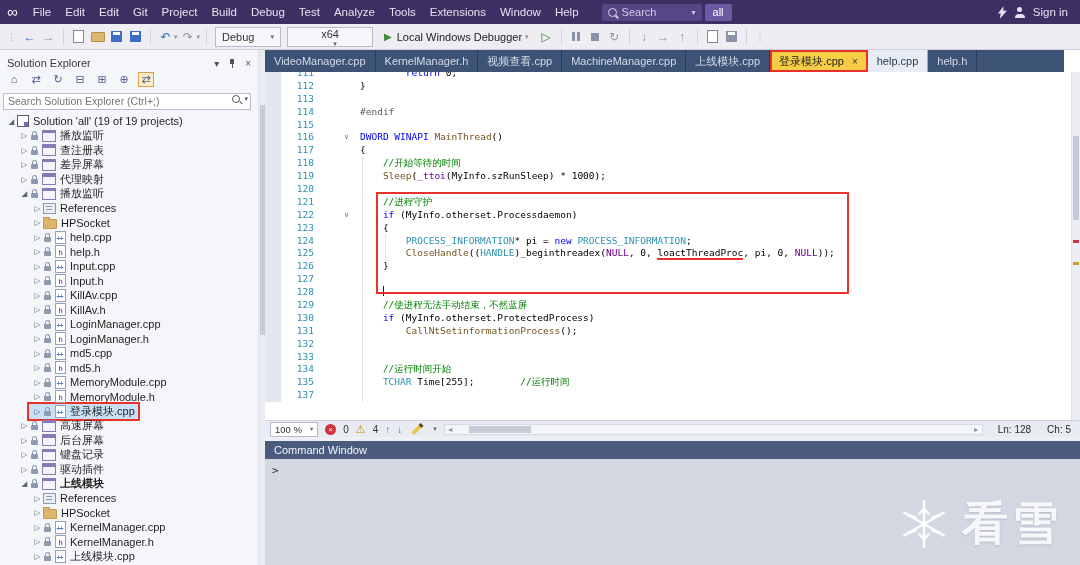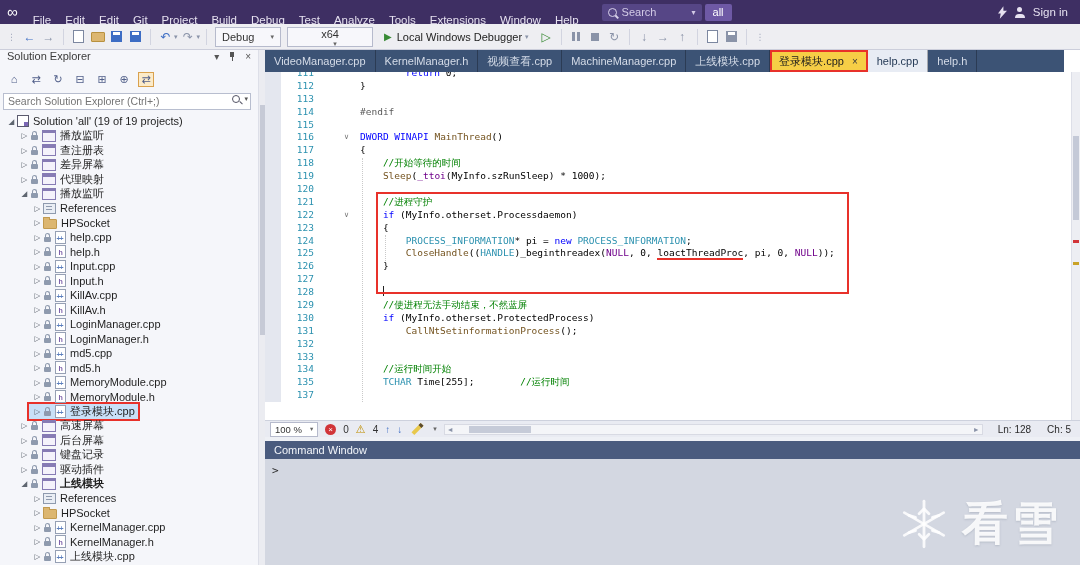--- a/index.html
+++ b/index.html
@@ -2,21 +2,21 @@
 <html><head>
 <meta charset="utf-8">
 <style>
   html,body{margin:0;padding:0;background:#9aa0ad;}
   #app{position:relative;width:1080px;height:565px;overflow:hidden;background:#EEF0F5;
        font-family:"Liberation Sans","DejaVu Sans",sans-serif;-webkit-font-smoothing:antialiased;}
   
   .menubar{position:absolute;left:0;top:0;right:0;height:24px;background:#3E2F63;display:flex;align-items:center;color:#E6E1F0;font-size:11.5px;}
   .vslogo{color:#fff;font-size:15px;margin:0 8px 0 7px;line-height:24px;}
   .menu-items{display:flex;height:24px;}
-  .menu-item{padding:8px 7px;line-height:24px;white-space:nowrap;cursor:default;text-align:right;}
+  .menu-item{padding:0 7px;line-height:24px;white-space:nowrap;cursor:default;text-align:right;}
   .tsearch{margin-left:16px;width:88px;height:17px;background:#564686;border-radius:2px;display:flex;align-items:center;padding:0 6px;gap:5px;color:#D3CBE6;font-size:11px;}
   .mag{width:7px;height:7px;border:1.5px solid #D9D2EA;border-radius:50%;position:relative;flex:none;}
   .mag::after{content:"";position:absolute;width:4px;height:1.5px;background:#D9D2EA;transform:rotate(45deg);right:-3.5px;bottom:-1.5px;}
   .tsearch .dd{margin-left:auto;font-size:8px;}
   .allbadge{margin-left:3px;height:17px;background:#6E59A5;border-radius:2px;color:#fff;padding:0 8px;line-height:17px;font-size:11px;}
   .mb-right{margin-left:auto;display:flex;align-items:center;gap:7px;padding-right:12px;}
   .person{width:12px;height:11px;position:relative;}
   .person::before{content:"";position:absolute;top:0;left:3.5px;width:5px;height:5px;border-radius:50%;background:#E6E1F0;}
   .person::after{content:"";position:absolute;bottom:0;left:1px;width:10px;height:4px;border-radius:5px 5px 0 0;background:#E6E1F0;}
   
@@ -35,21 +35,21 @@
   .st{width:8px;height:8px;background:#8A93A8;}
   .combo{height:18px;background:#F7F7FB;border:1px solid #B6BACC;display:flex;align-items:center;padding:0 6px;font-size:11px;color:#333;margin:0 2px;}
   .combo .lbl{flex:1;}
   .combo .dd{font-size:7px;color:#666;margin-left:10px;}
   .combo.cfg{width:52px;}
   .combo.plat{width:72px;flex-direction:column;}
   .runbtn{display:flex;align-items:center;gap:5px;padding:0 7px;height:20px;color:#222;font-size:11px;white-space:nowrap;}
   .runbtn .play{color:#388A34;font-size:10px;}
   
   .solution{position:absolute;left:0;top:50px;width:258px;bottom:0;background:#F5F6FA;overflow:hidden;}
-  .sol-head{height:19px;display:flex;align-items:flex-start;padding:0 7px;color:#3B3B3B;font-size:11px;}
+  .sol-head{height:19px;display:flex;align-items:flex-end;padding:0 7px;color:#3B3B3B;font-size:11px;}
   .sol-head .hic{margin-left:auto;display:flex;align-items:center;gap:9px;color:#555;font-size:10px;}
   .pin{width:8px;height:12px;position:relative;}
   .pin::before{content:"";position:absolute;top:2px;left:2px;width:4px;height:5px;background:#555;}
   .pin::after{content:"";position:absolute;top:7px;left:3.5px;width:1px;height:4px;background:#555;}
   .sol-tools{height:20px;display:flex;align-items:center;gap:8px;padding:0 7px;color:#52608A;font-size:11px;}
   .sol-tools .sic{min-width:14px;text-align:center;}
   .sol-tools .hl{background:#FCEBC9;outline:1px solid #D9A14D;}
   .sol-search{height:21px;padding:2px 3px 1px 3px;position:relative;}
   .sol-search input{width:238px;height:15px;border:1px solid #B8BECF;font-size:10.5px;padding:0 4px;color:#444;background:#fff;font-family:"Liberation Sans","DejaVu Sans",sans-serif;}
   .sol-search .sric{position:absolute;right:10px;top:6px;display:flex;gap:4px;align-items:center;color:#555;}

